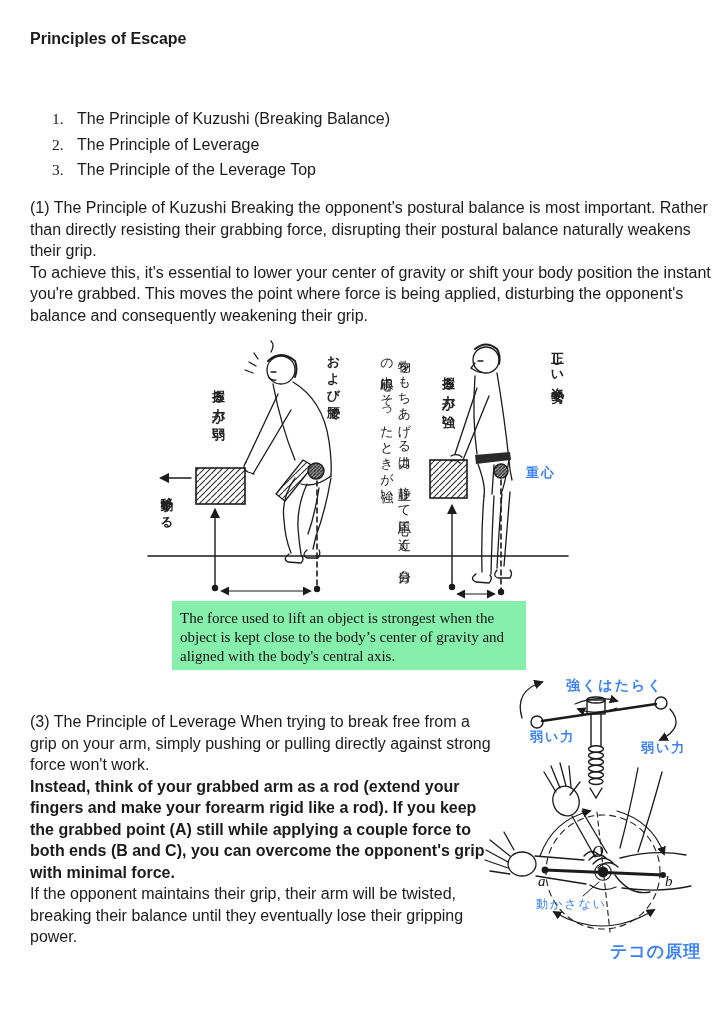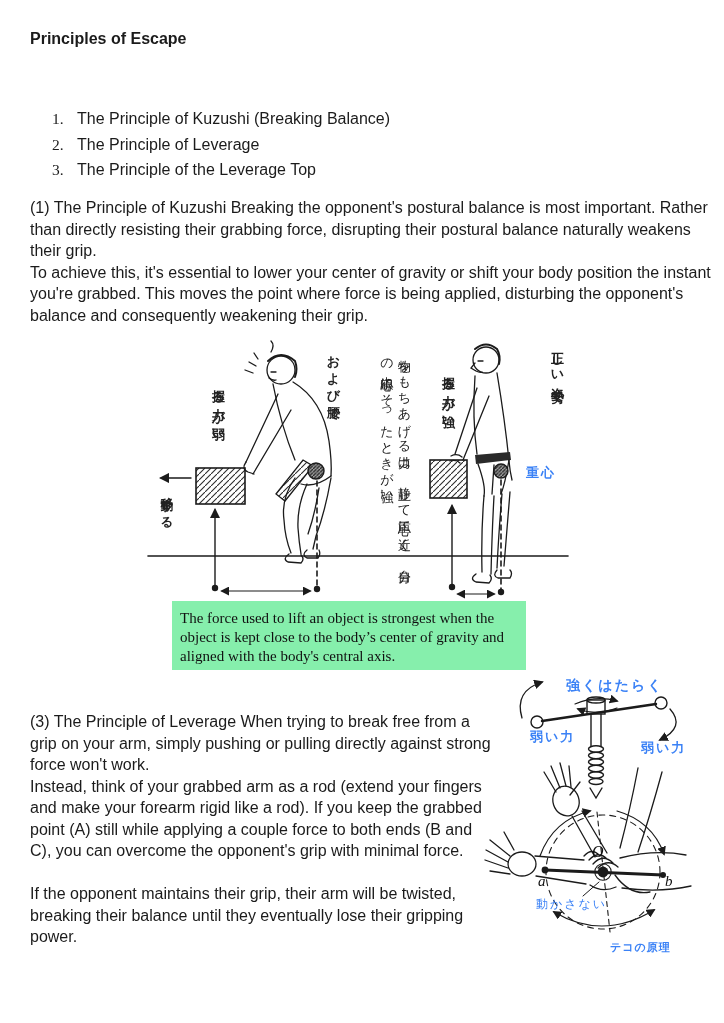--- a/index.html
+++ b/index.html
@@ -139,21 +139,21 @@
     <div class="vlabel" style="left:13px;top:151px;font-size:12.5px;">移動する</div>
     <div class="vnote" style="left:212px;top:14px;width:56px;height:214px;">物をもちあげる力は、静止して重心に近く、自分の中心線にそったときが強い。</div>
     <div class="vlabel" style="left:294px;top:31px;">握る力が強い</div>
     <div class="vlabel" style="left:403px;top:6px;">正しい姿勢で</div>
     <div class="hlabel" style="left:381px;top:128px;">重心</div>
   </div>
 
   <div class="abs caption-box" style="left:172px;top:601px;width:338px;">The force used to lift an object is strongest when the object is kept close to the body’s center of gravity and aligned with the body's central axis.</div>
 
   <div class="abs body-text" style="left:30px;top:711px;width:464px;">(3) The Principle of Leverage When trying to break free from a grip on your arm, simply pushing or pulling directly against strong force won't work.</div>
-  <div class="abs body-text" style="left:30px;top:775.5px;width:464px;">Instead, think of your grabbed arm as a rod (extend your fingers and make your forearm rigid like a rod). If you keep the grabbed point (A) still while applying a couple force to both ends (B and C), you can overcome the opponent's grip with minimal force.</div>
+  <div class="abs body-text" style="left:30px;top:775.5px;width:464px;font-weight:bold;">Instead, think of your grabbed arm as a rod (extend your fingers and make your forearm rigid like a rod). If you keep the grabbed point (A) still while applying a couple force to both ends (B and C), you can overcome the opponent's grip with minimal force.</div>
   <div class="abs body-text" style="left:30px;top:883px;width:464px;">If the opponent maintains their grip, their arm will be twisted, breaking their balance until they eventually lose their gripping power.</div>
 
   <div class="fig" style="left:480px;top:660px;width:244px;height:302px;">
     <svg width="244" height="302" viewBox="0 0 244 302">
       <defs>
         <marker id="a2" viewBox="0 0 10 10" refX="8" refY="5" markerWidth="7.5" markerHeight="7.5" orient="auto-start-reverse">
           <path d="M0,0 L10,5 L0,10 z" fill="#1b1b1b"></path>
         </marker>
       </defs>
       <g stroke="#1b1b1b" fill="none" stroke-width="1.4" stroke-linecap="round">
@@ -218,16 +218,16 @@
       </g>
     </svg>
 
     <div class="hlabel" style="left:86px;top:17px;font-size:14px;">強くはたらく</div>
     <div class="hlabel" style="left:50px;top:68px;">弱い力</div>
     <div class="hlabel" style="left:161px;top:79px;">弱い力</div>
     <div class="ptlabel" style="left:58px;top:213px;">a</div>
     <div class="ptlabel" style="left:112px;top:183px;font-size:16px;">O</div>
     <div class="ptlabel" style="left:185px;top:213px;">b</div>
     <div class="hlabel" style="left:56px;top:236px;font-size:12px;font-weight:500;">動かさない</div>
-    <div class="hlabel" style="left:130px;top:280px;font-size:11px;letter-spacing:1px;">テコの原理</div>
+    <div class="hlabel" style="left:130px;top:280px;font-size:17px;letter-spacing:1px;">テコの原理</div>
   </div>
 
 </div>
 
 </body></html>

